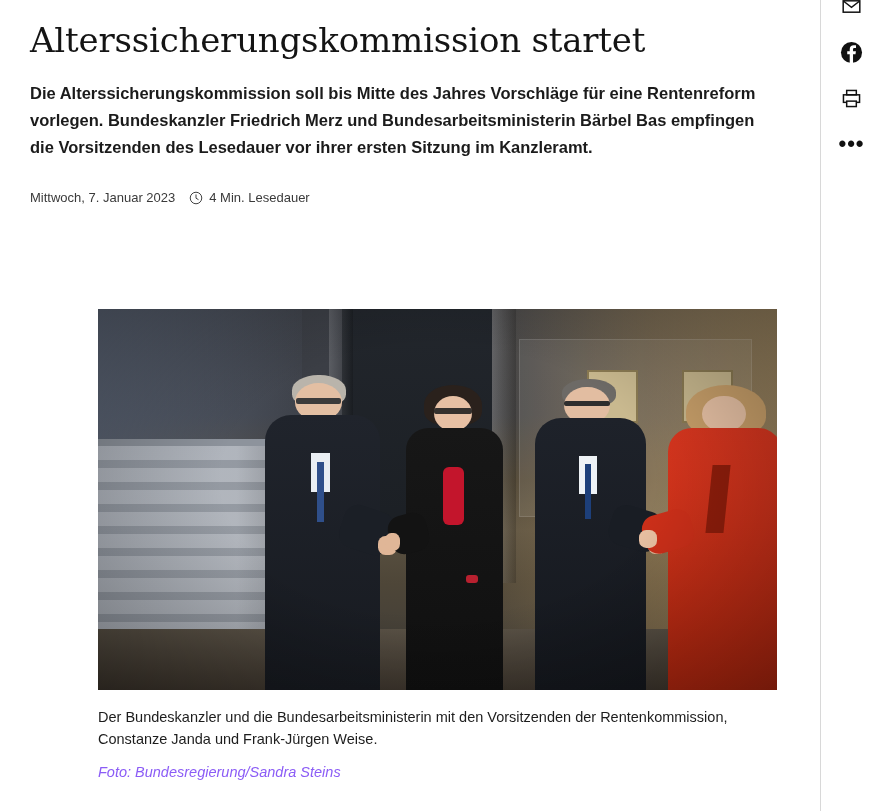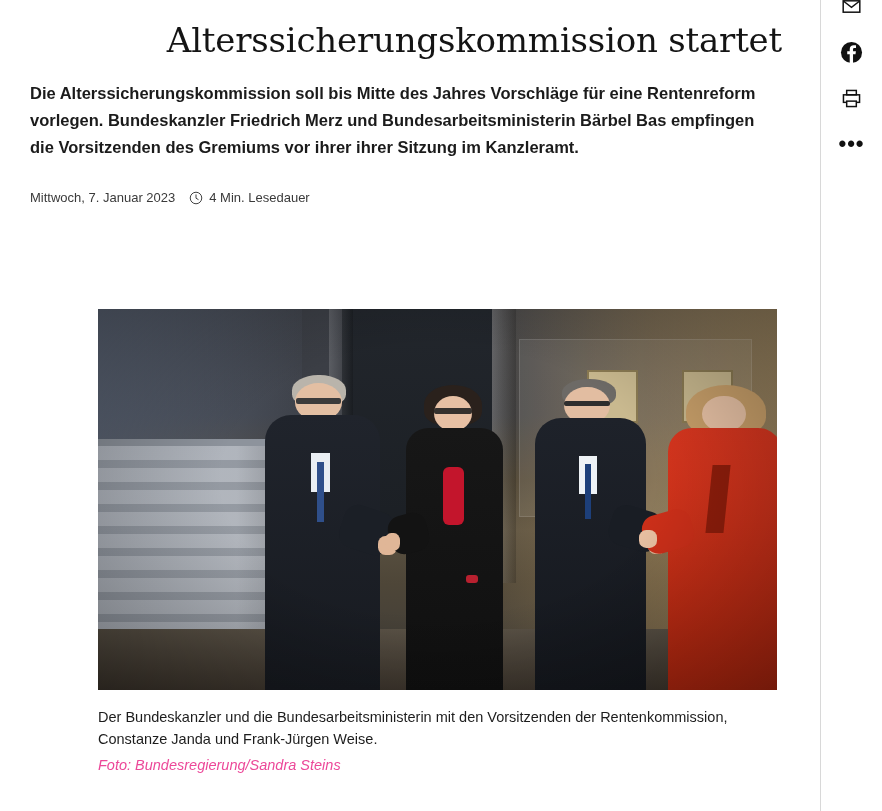--- a/index.html
+++ b/index.html
@@ -61,21 +61,20 @@
   }
 
   h1.article-title {
     font-family: "DejaVu Serif", "Liberation Serif", serif;
     font-weight: 400;
     font-size: 34px;
     line-height: 1.18;
     letter-spacing: -0.2px;
     margin: 6px 0 0 0;
     color: #141414;
-    text-align: right;
   }
 
   .teaser {
     margin-top: 20px;
     font-size: 16.5px;
     line-height: 1.62;
     font-weight: 600;
     color: #1b1b1b;
     max-width: 740px;
   }
@@ -222,32 +221,32 @@
   figcaption.caption {
     margin-top: 16px;
     font-size: 14.5px;
     line-height: 1.55;
     color: #1d1d1d;
     max-width: 660px;
   }
   figcaption .credit {
     display: block;
     font-style: italic;
-    margin-top: 3px;
-    color: #ec4899;
+    margin-top: 10px;
+    color: #8b5cf6;
   }
 </style>
 </head>
 <body>
 
 <div class="content">
 
   <h1 class="article-title">Alterssicherungskommission startet</h1>
 
-  <p class="teaser">Die Alterssicherungskommission soll bis Mitte des Jahres Vorschläge für eine Rentenreform vorlegen. Bundeskanzler Friedrich Merz und Bundesarbeitsministerin Bärbel Bas empfingen die Vorsitzenden des Gremiums vor ihrer ihrer Sitzung im Kanzleramt.</p>
+  <p class="teaser">Die Alterssicherungskommission soll bis Mitte des Jahres Vorschläge für eine Rentenreform vorlegen. Bundeskanzler Friedrich Merz und Bundesarbeitsministerin Bärbel Bas empfingen die Vorsitzenden des Lesedauer vor ihrer ersten Sitzung im Kanzleramt.</p>
 
   <div class="meta">
     <span class="date">Mittwoch, 7. Januar 2023</span>
     <span class="clock-icon">
       <svg width="14" height="14" viewBox="0 0 16 16" fill="none" aria-hidden="true">
         <circle cx="8" cy="8" r="6.6" stroke="#3a3a3a" stroke-width="1.1"></circle>
         <path d="M8 4.4V8.2L10.5 9.7" stroke="#3a3a3a" stroke-width="1.1" stroke-linecap="round"></path>
       </svg>
     </span>
     <span class="readtime">4 Min. Lesedauer</span>

